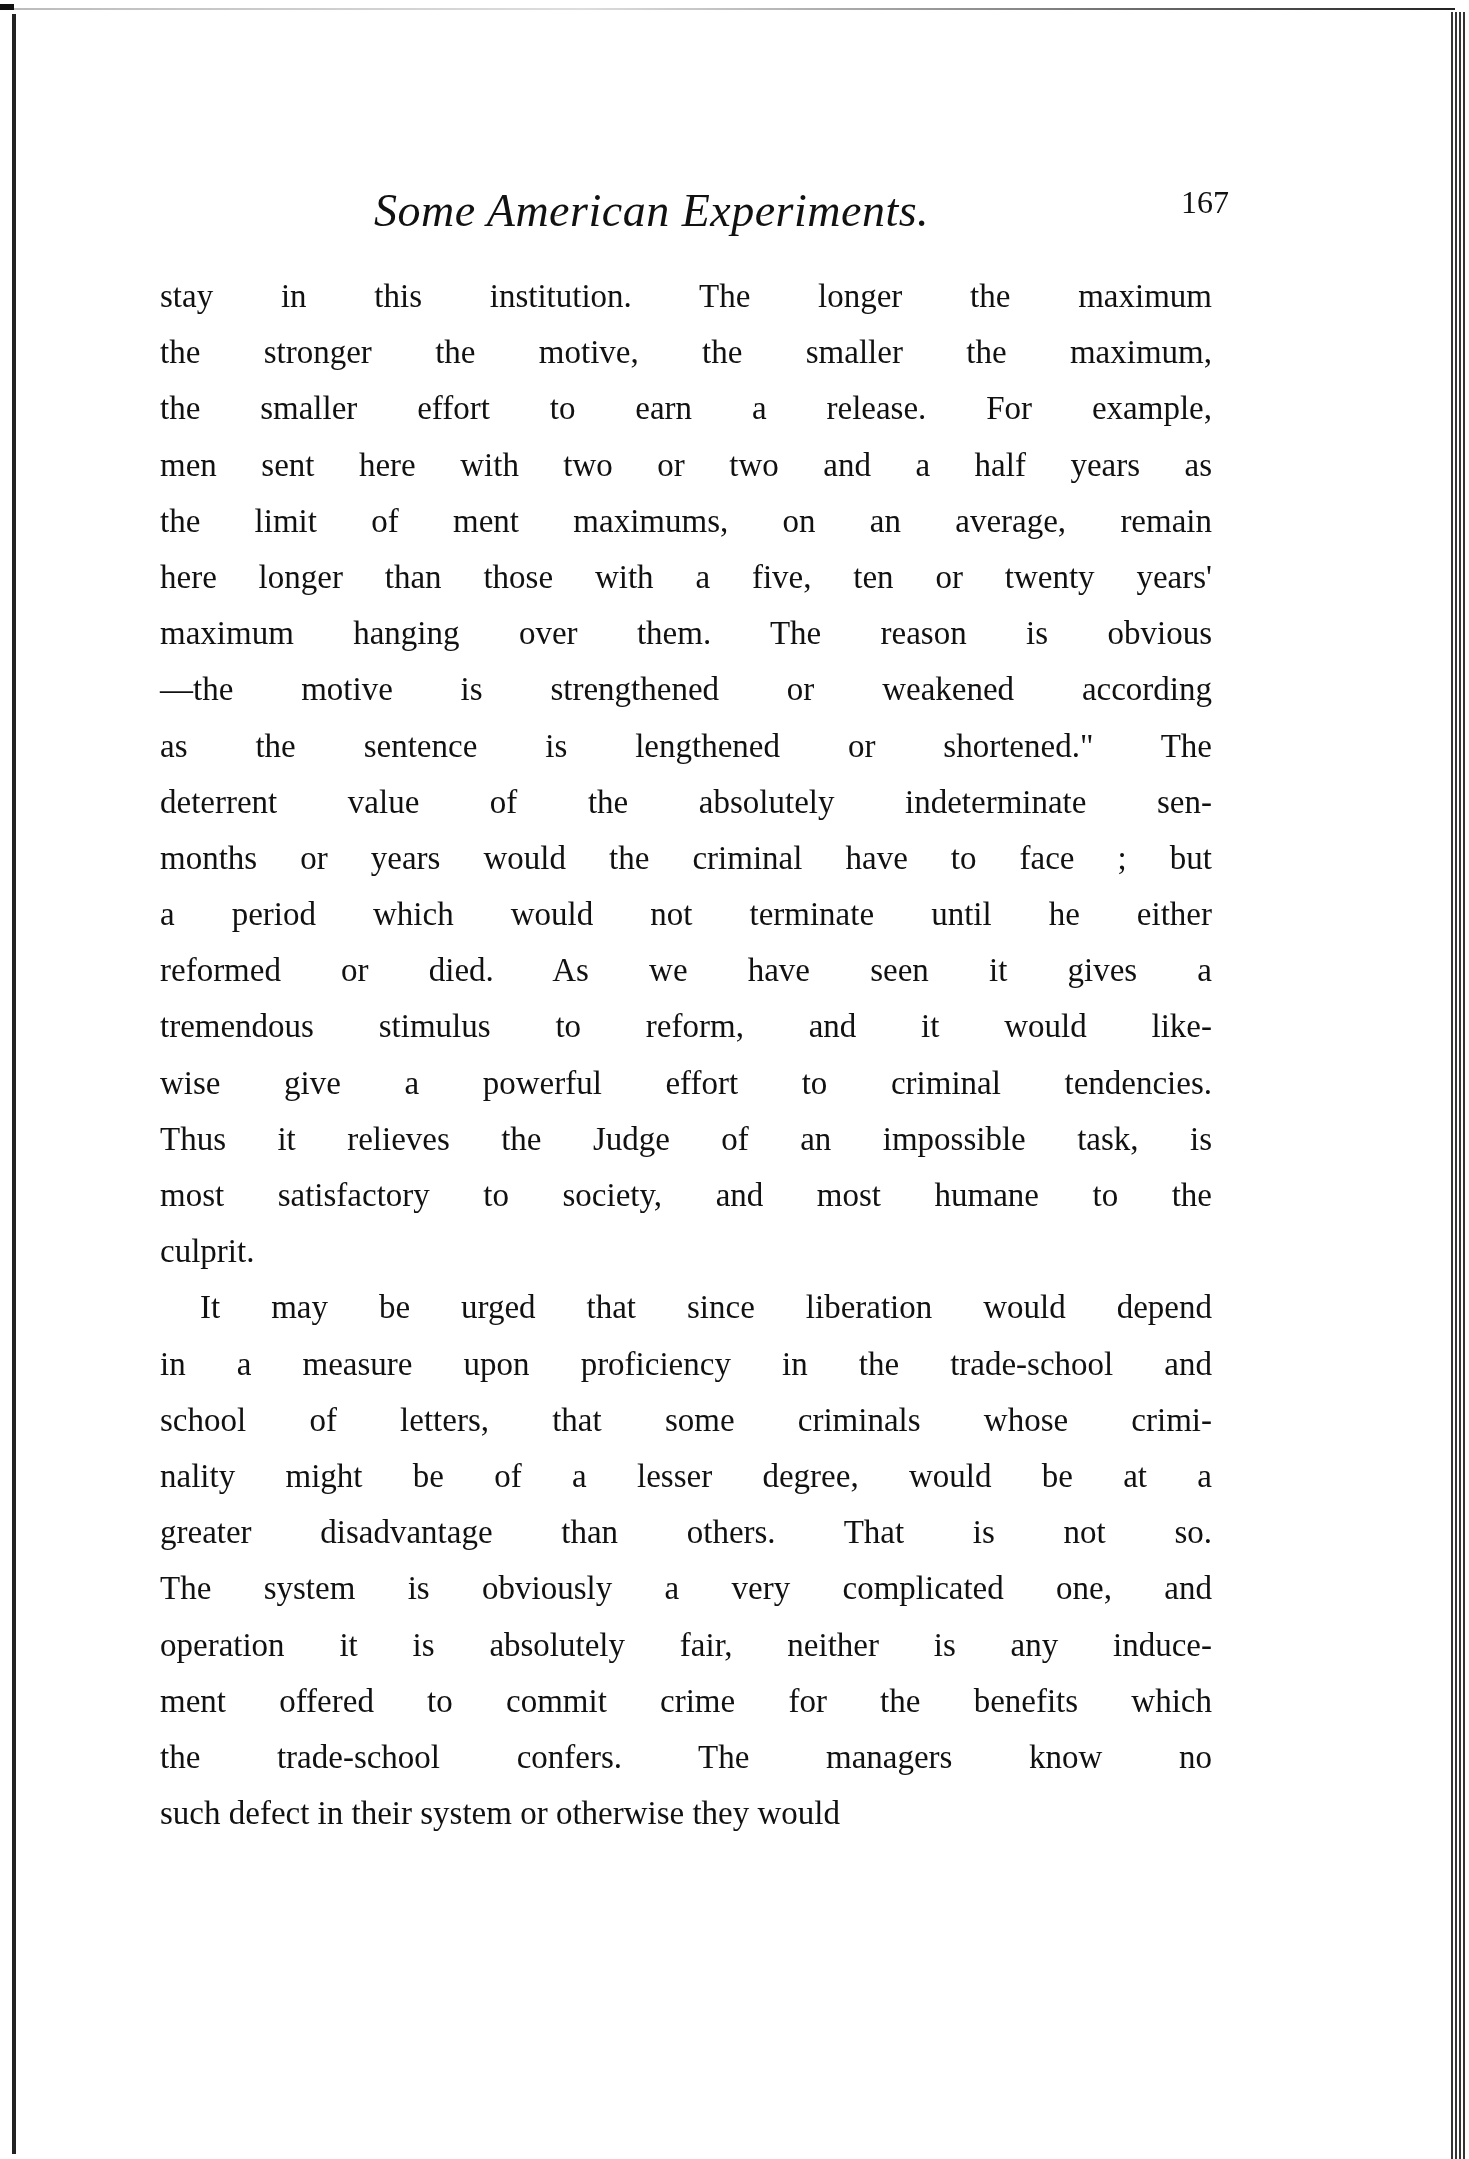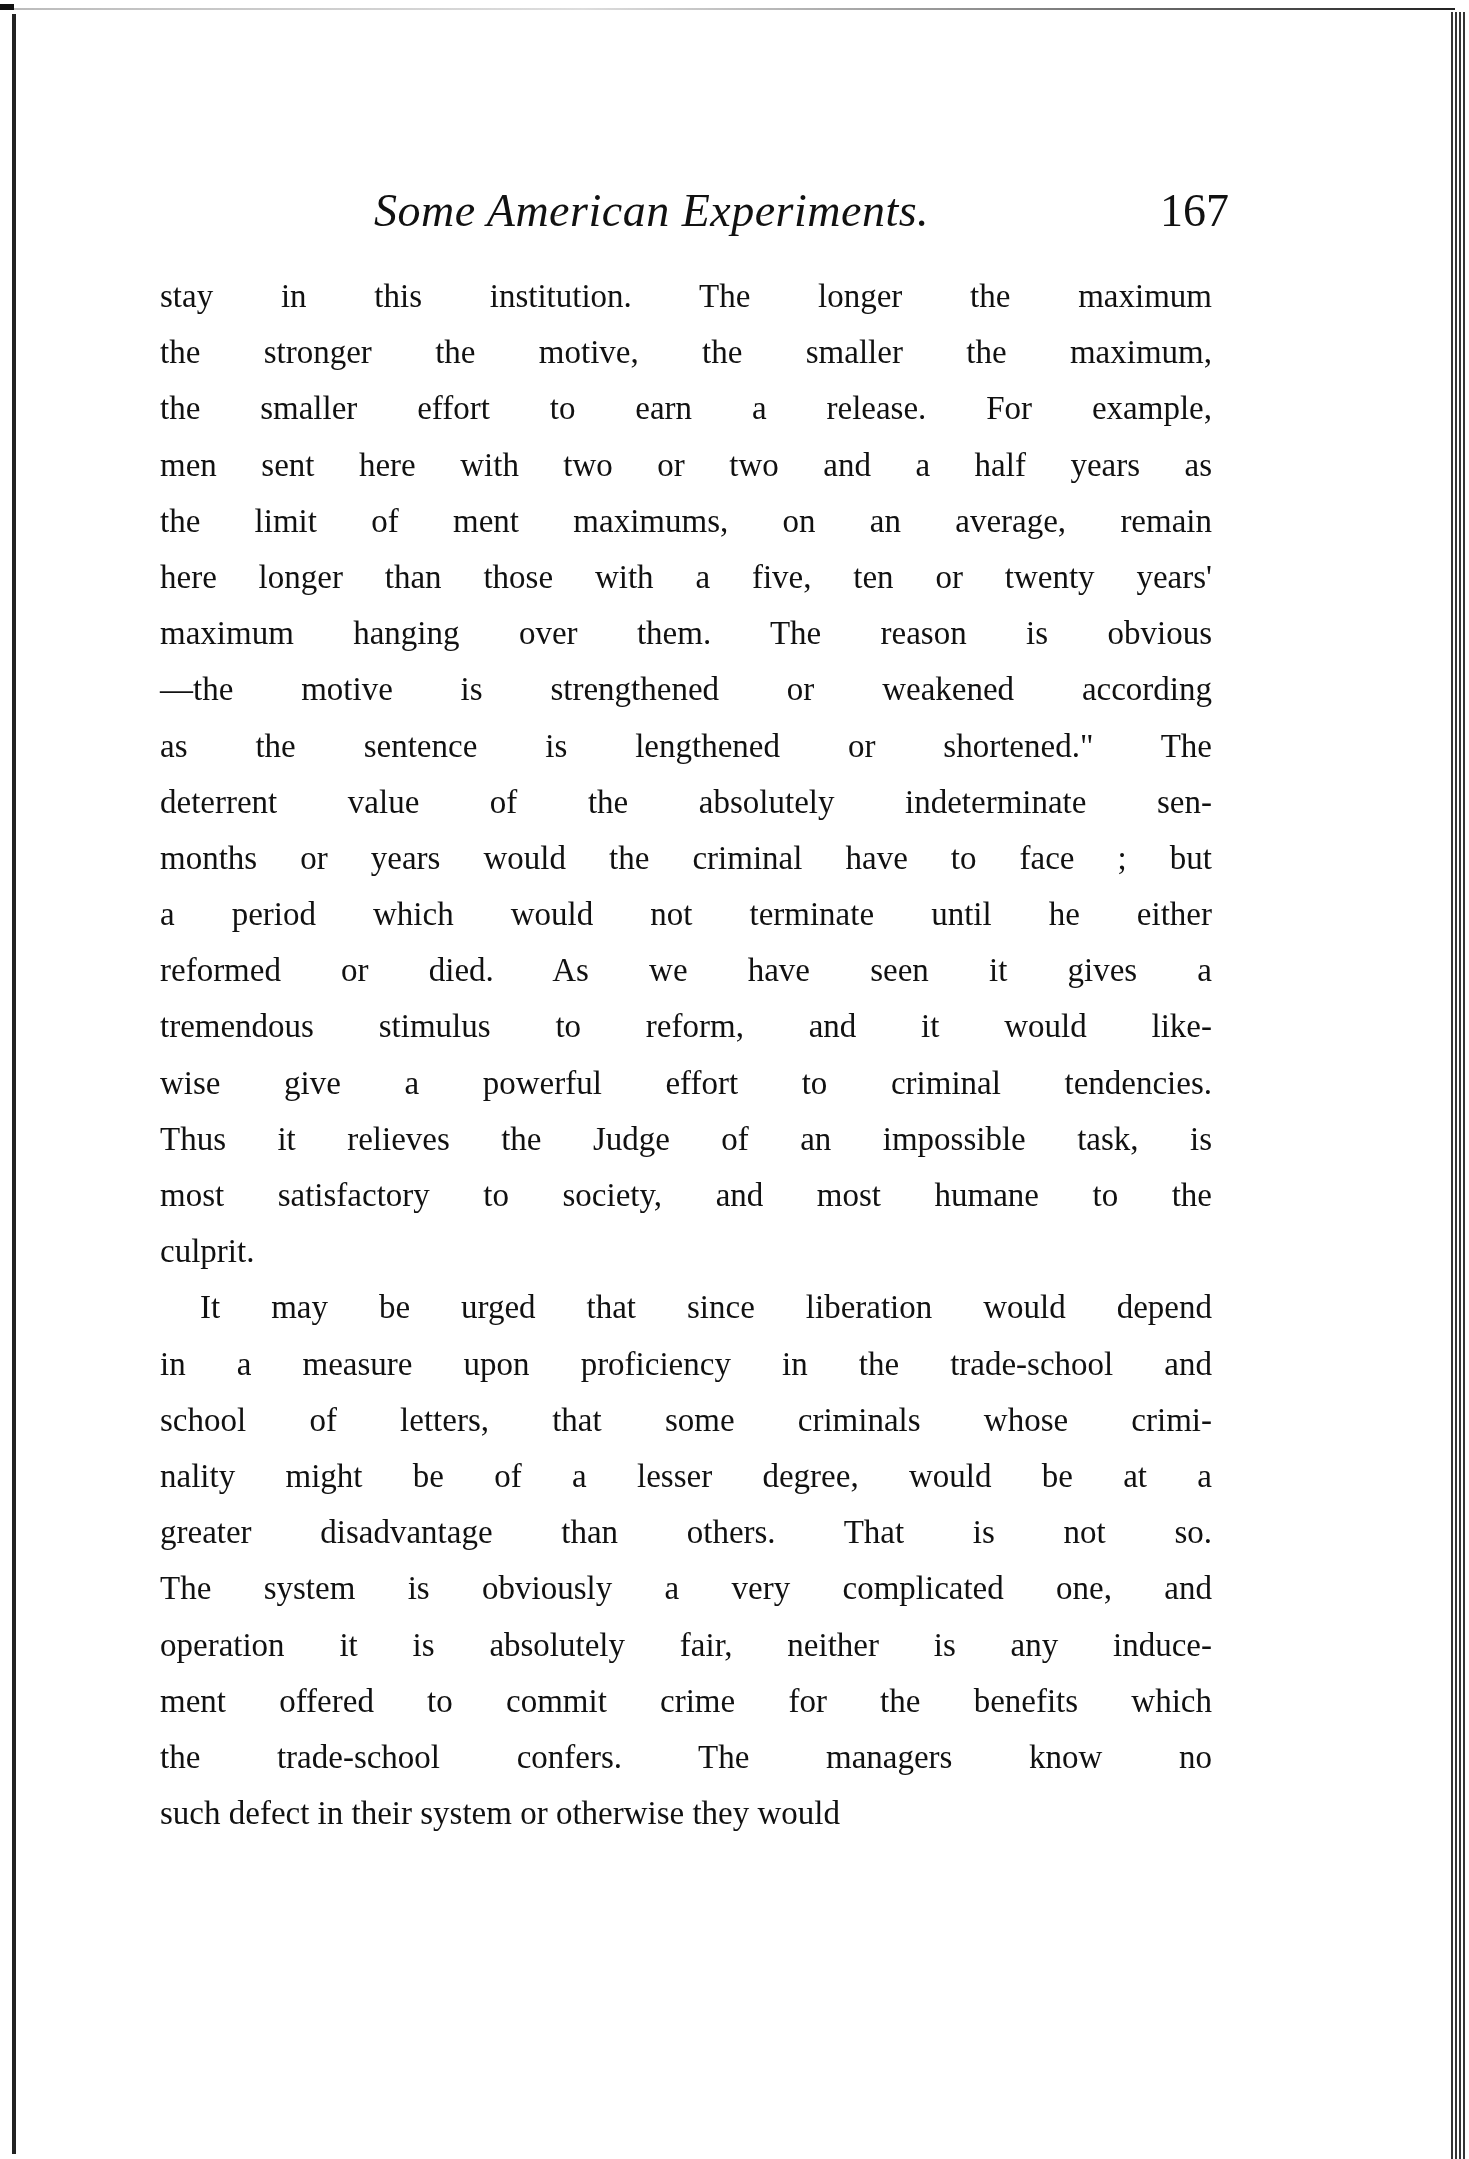--- a/index.html
+++ b/index.html
@@ -30,21 +30,21 @@
       position: absolute; left: 360px; top: 184px; width: 855px; height: 60px; margin-left: 14px;
     }
     .running-title {
       position: absolute; left: 0; top: 0;
       font-family: "Liberation Serif", "DejaVu Serif", serif;
       font-style: italic; font-size: 46px; letter-spacing: 0.5px;
     }
     .page-number {
       position: absolute; right: 0; top: 0;
       font-family: "Liberation Serif", "DejaVu Serif", serif;
-      font-size: 46px;
+      font-size: 32px;
     }
     .body-text {
       position: absolute; left: 160px; top: 268px; width: 1052px;
       font-family: "Liberation Serif", "DejaVu Serif", serif;
       font-size: 33px; line-height: 56.2px;
     }
     .line {
       display: block; white-space: nowrap;
       text-align: justify; text-align-last: justify;
       height: 56.2px;

